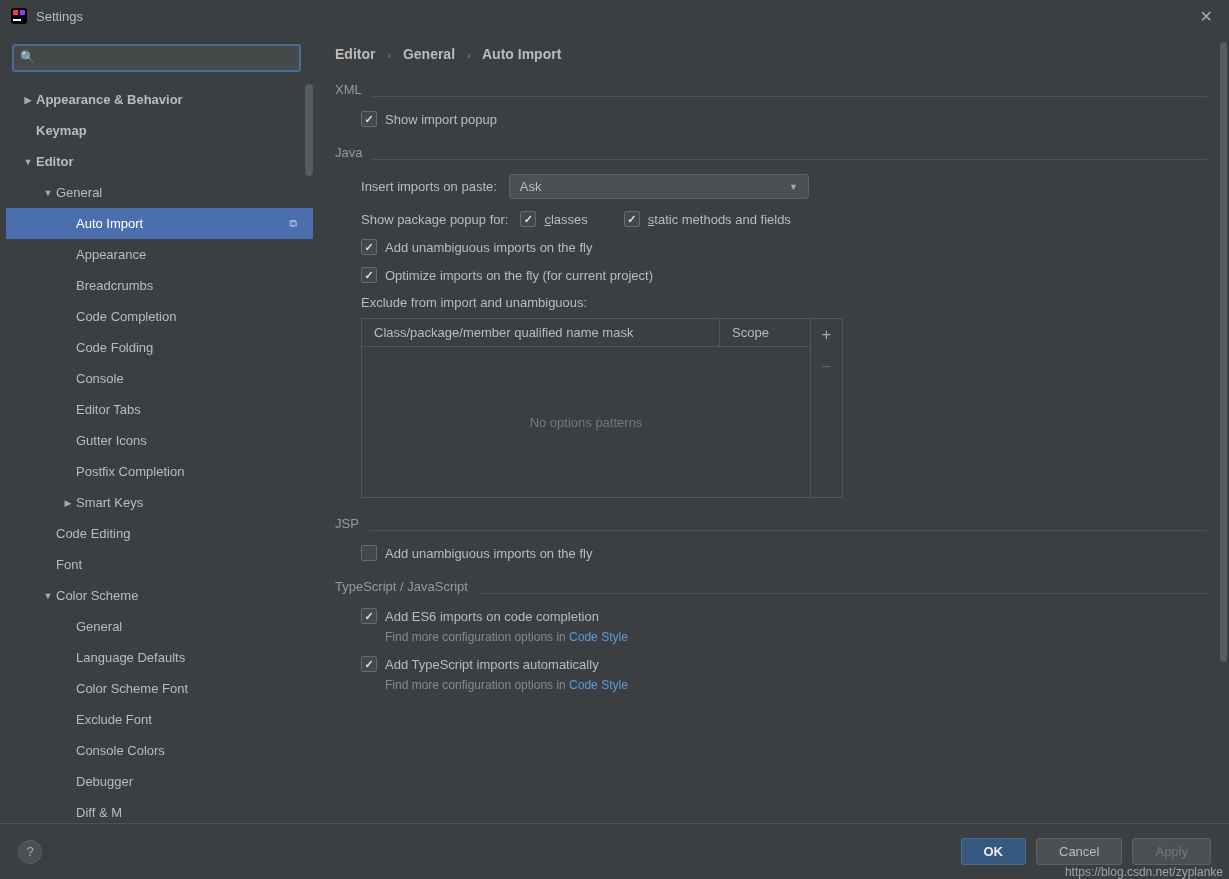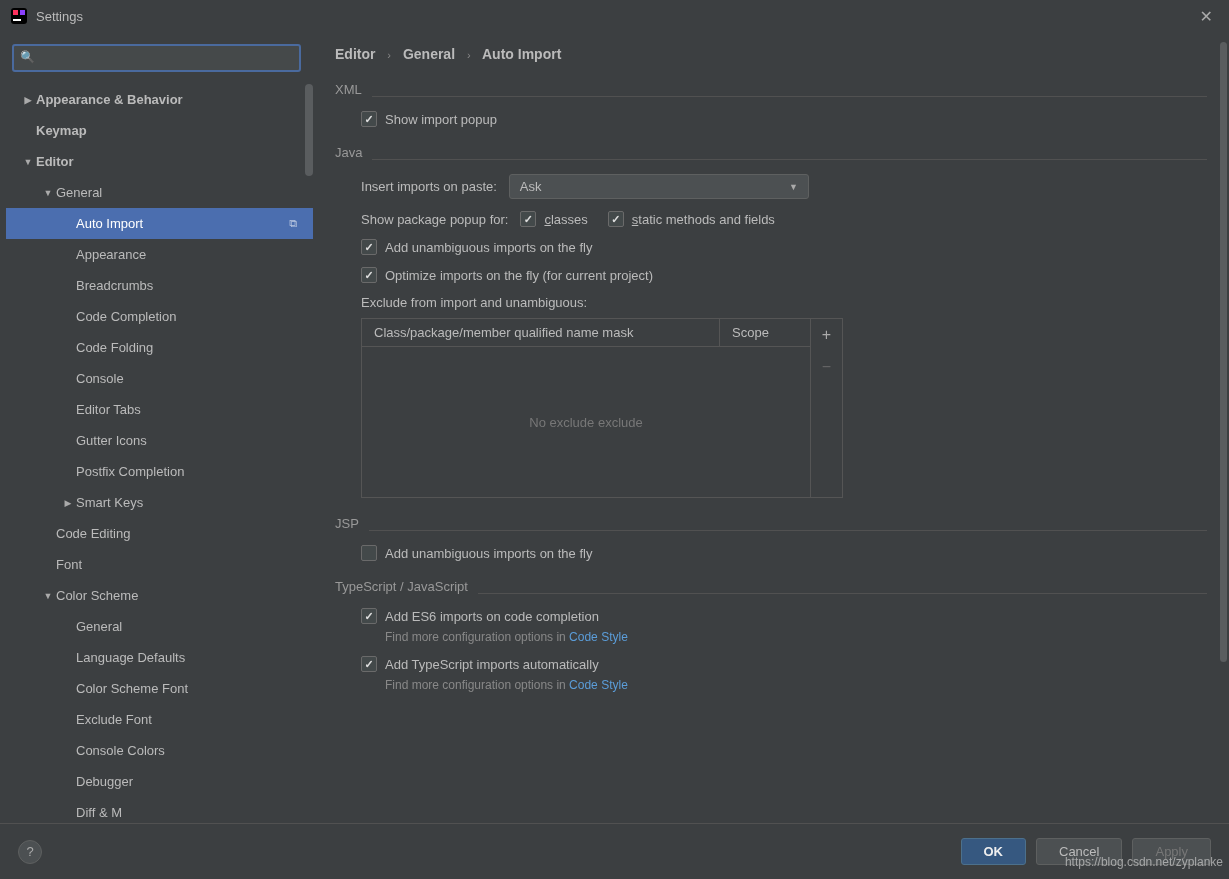--- a/index.html
+++ b/index.html
@@ -43,21 +43,21 @@
 .checkbox { width: 16px; height: 16px; border: 1px solid #6a6a6a; border-radius: 2px; background: #43494a; margin-right: 8px; display: flex; align-items: center; justify-content: center; cursor: pointer; flex-shrink: 0; }
 .checkbox.checked::after { content: "✓"; color: #ddd; font-size: 11px; font-weight: bold; }
 .check-row label { color: #bbb; cursor: pointer; }
 .check-row .u { text-decoration: underline; }
 
 .form-row { display: flex; align-items: center; margin-bottom: 12px; gap: 12px; }
 .form-row > label { color: #bbb; }
 .select { background: #4c5052; border: 1px solid #5e6060; color: #bbb; padding: 4px 10px; border-radius: 3px; min-width: 300px; display: flex; justify-content: space-between; align-items: center; cursor: pointer; }
 .select .caret { font-size: 9px; color: #aaa; }
 
-.inline-checks { display: flex; align-items: center; gap: 20px; }
+.inline-checks { display: flex; align-items: center; gap: 36px; }
 
 .field-label { color: #bbb; margin-bottom: 8px; }
 .exclude-table { display: flex; }
 .exclude-grid { border: 1px solid #555; width: 450px; }
 .exclude-header { display: flex; background: #3c3f41; border-bottom: 1px solid #555; }
 .exclude-header .col { padding: 6px 12px; color: #bbb; }
 .exclude-header .col1 { flex: 1; border-right: 1px solid #555; }
 .exclude-header .col2 { width: 90px; }
 .exclude-body { height: 150px; display: flex; align-items: center; justify-content: center; color: #777; background: #3c3f41; }
 .exclude-buttons { border: 1px solid #555; border-left: none; width: 32px; }
@@ -67,21 +67,21 @@
 .hint { color: #888; font-size: 12px; margin-top: -6px; margin-bottom: 12px; margin-left: 24px; }
 .hint a { color: #5b9dd9; text-decoration: none; cursor: pointer; }
 
 .footer { position: absolute; bottom: 0; left: 0; right: 0; height: 56px; border-top: 1px solid #515151; display: flex; align-items: center; padding: 0 18px; background: #3c3f41; }
 .help-btn { width: 24px; height: 24px; border: 1px solid #5e6060; border-radius: 12px; display: flex; align-items: center; justify-content: center; color: #aaa; cursor: pointer; background: #4c5052; }
 .footer .spacer { flex: 1; }
 .footer .btn { padding: 5px 22px; border-radius: 3px; margin-left: 10px; cursor: pointer; border: 1px solid #5e6060; background: #4c5052; color: #bbb; font-size: 13px; }
 .footer .btn.primary { background: #365880; border-color: #4c708c; color: #eee; font-weight: 600; }
 .footer .btn.disabled { color: #777; }
 
-.watermark { position: absolute; right: 6px; bottom: 10px; color: #ccc; font-size: 12px; opacity: 0.7; pointer-events: none; }
+.watermark { position: absolute; right: 6px; bottom: 0; color: #ccc; font-size: 12px; opacity: 0.7; pointer-events: none; }
 </style>
 </head>
 <body>
 
 <div class="titlebar">
   <span class="app-icon">
     <svg width="16" height="16" viewBox="0 0 16 16">
         <rect width="16" height="16" rx="3" fill="#000"></rect>
         <rect x="2" y="2" width="5" height="5" fill="#fe315d"></rect>
         <rect x="9" y="2" width="5" height="5" fill="#8a3ffc"></rect>
@@ -257,21 +257,21 @@
           <span class="checkbox checked"></span>
           <label>Optimize imports on the fly (for current project)</label>
         </div>
         <div class="field-label">Exclude from import and unambiguous:</div>
         <div class="exclude-table">
           <div class="exclude-grid">
             <div class="exclude-header">
               <div class="col col1">Class/package/member qualified name mask</div>
               <div class="col col2">Scope</div>
             </div>
-            <div class="exclude-body">No exclude exclude</div>
+            <div class="exclude-body">No options patterns</div>
           </div>
           <div class="exclude-buttons">
             <div class="btn">+</div>
             <div class="btn disabled">−</div>
           </div>
         </div>
       </div>
     </div>
 
     <div class="section">

